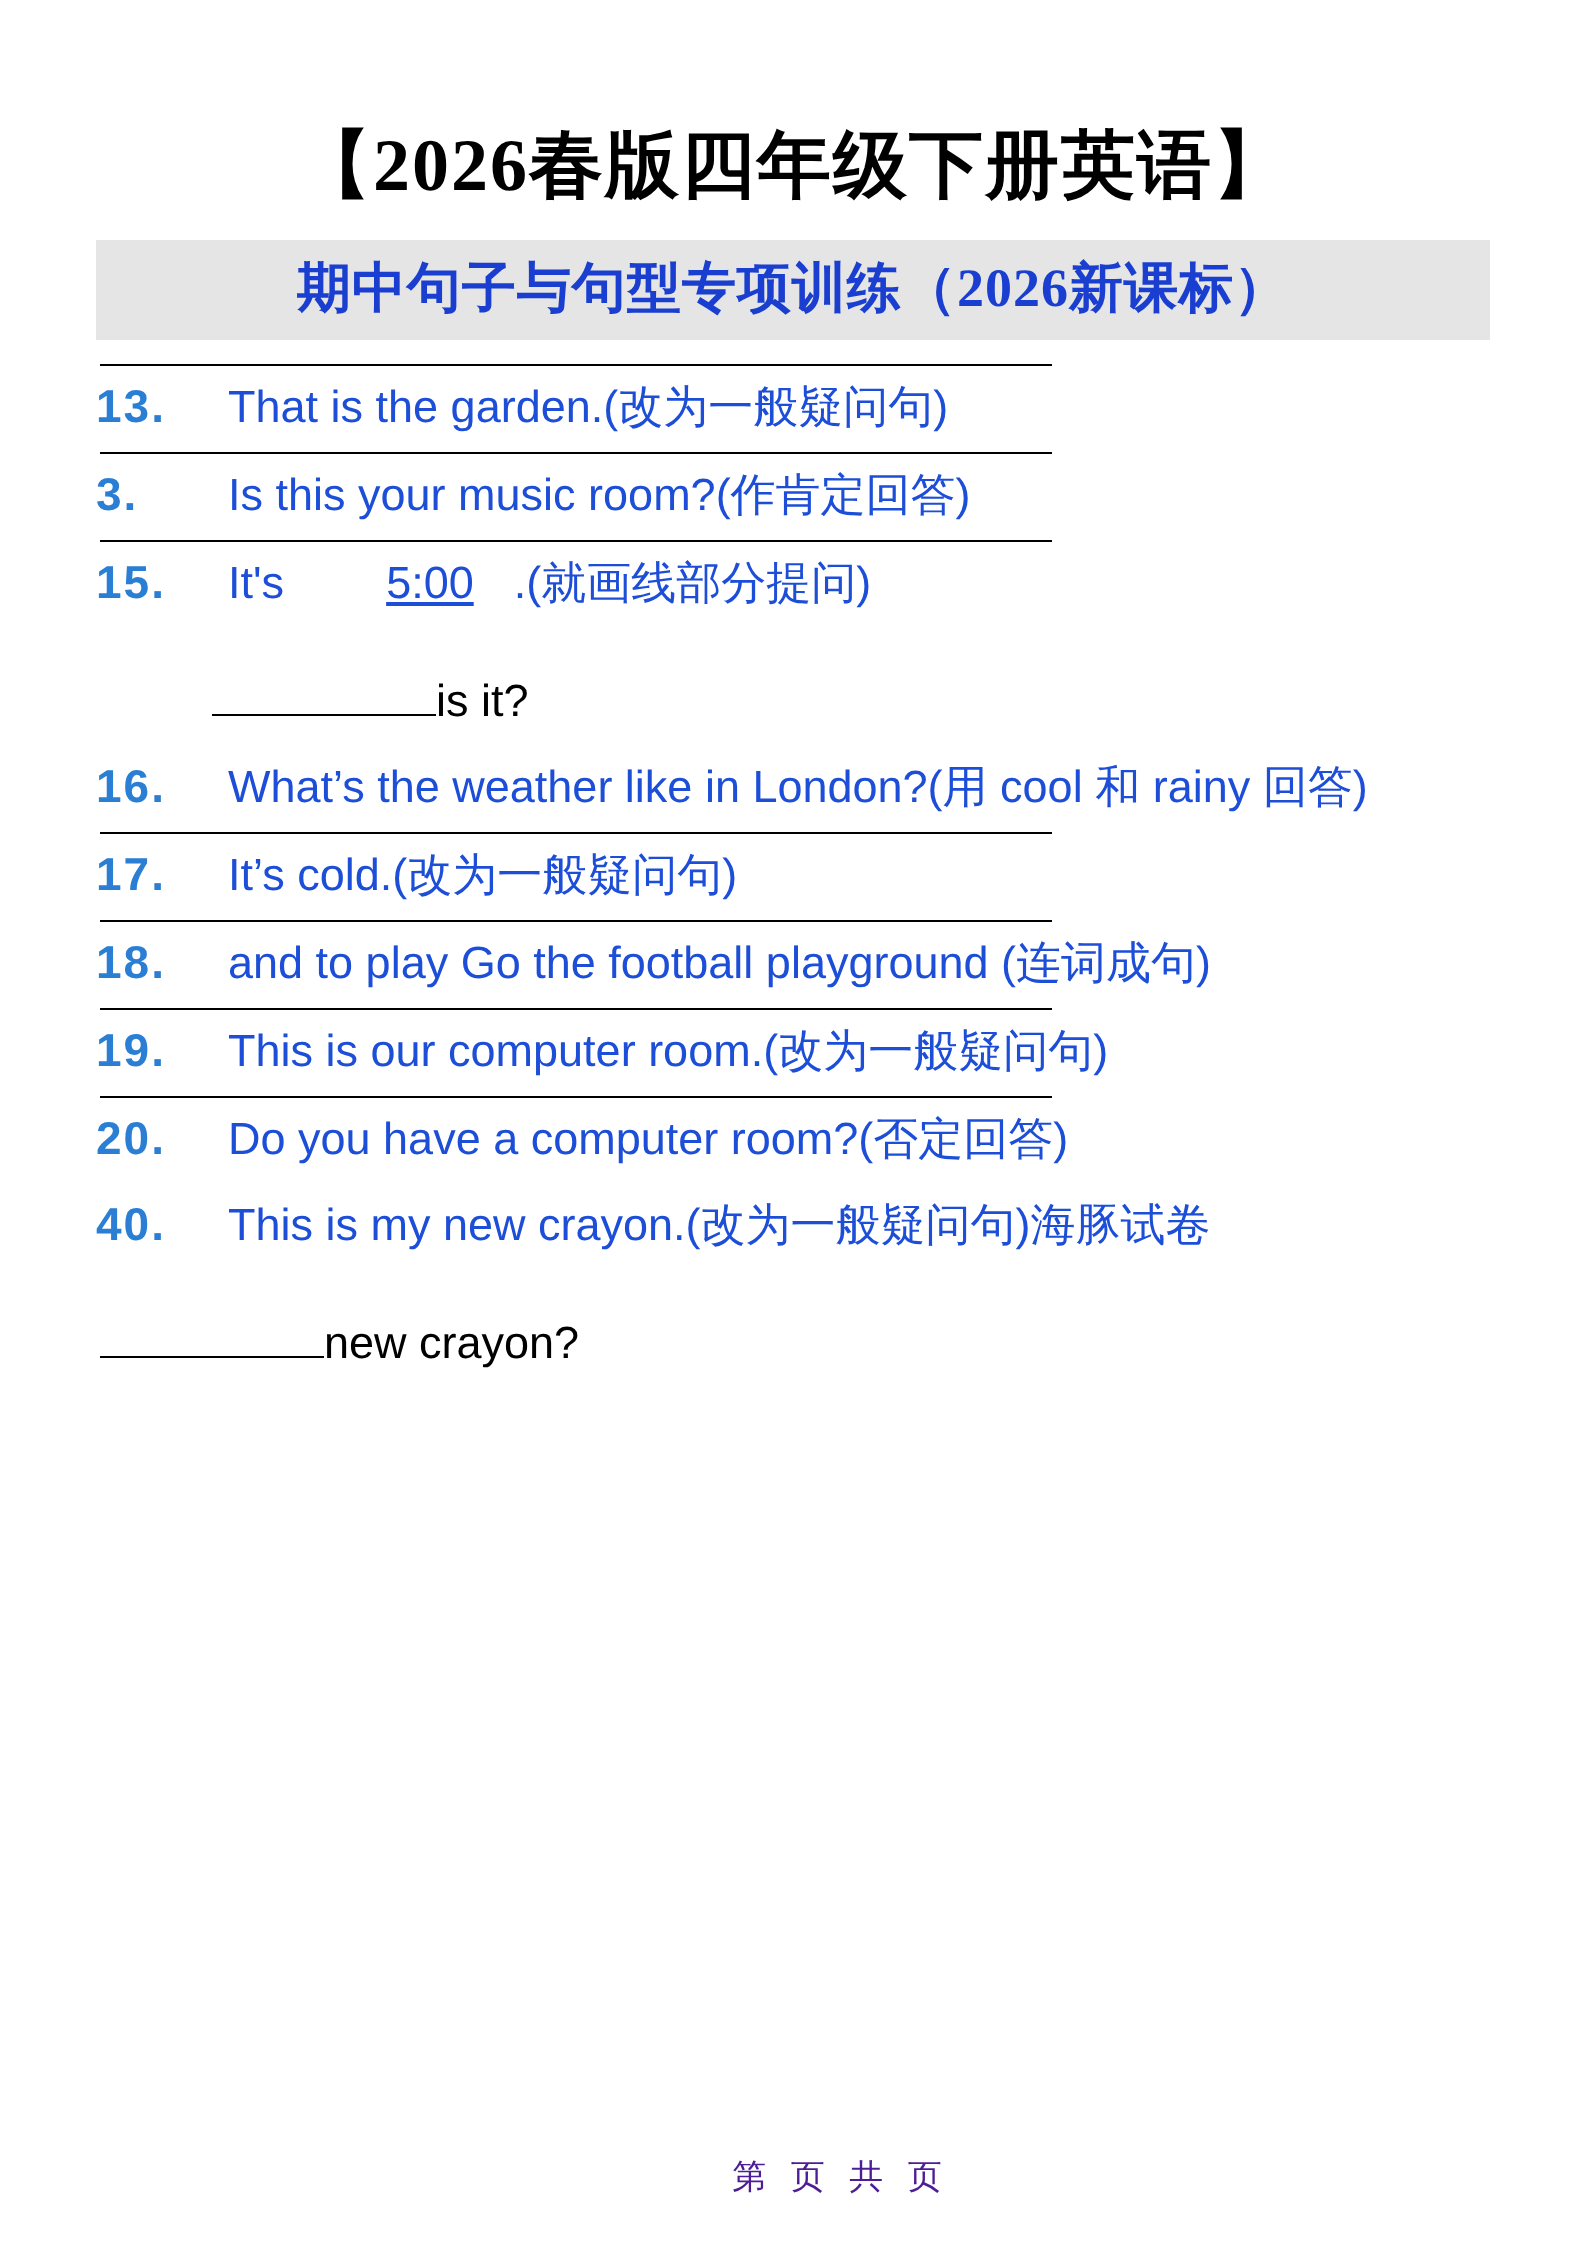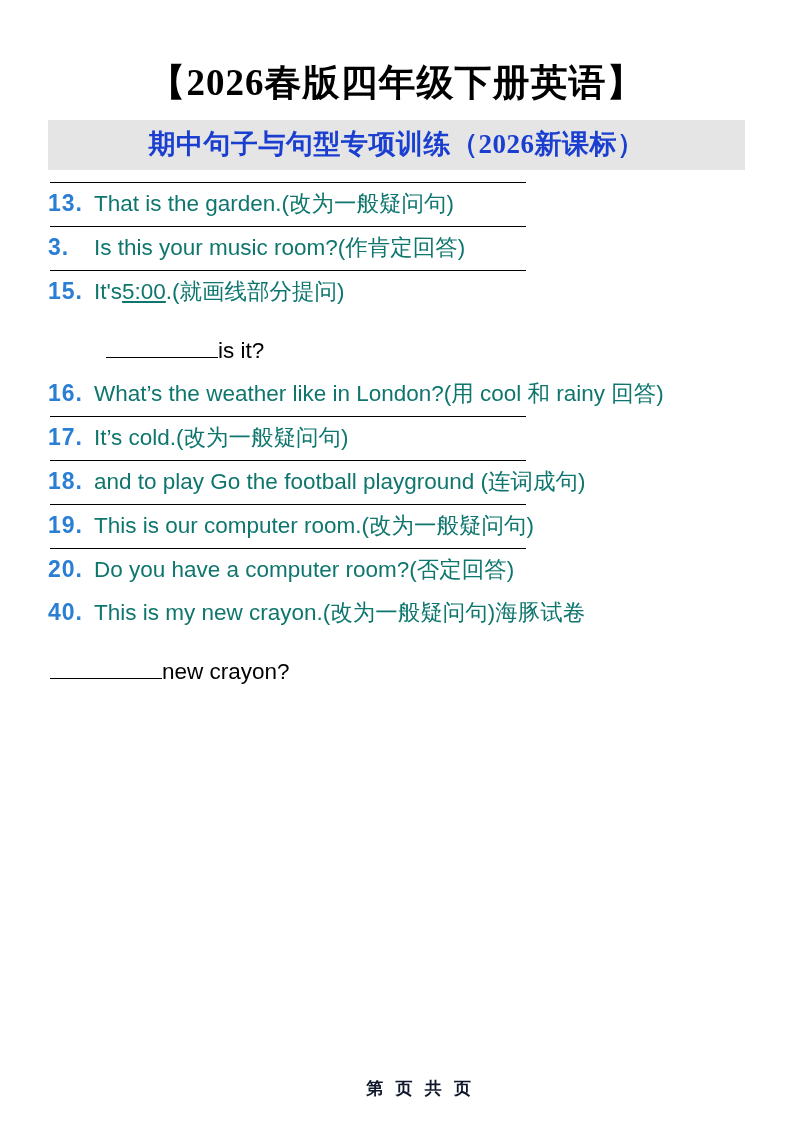--- a/index.html
+++ b/index.html
@@ -59,35 +59,37 @@
     width: 476px;
     margin: 0 0 0 2px;
     height: 0;
   }
   .qline {
     font-size: 22.5px;
     line-height: 41px;
     white-space: nowrap;
     display: flex;
     align-items: center;
+    gap: 20px;
   }
   .qnum {
     color: #2a7fd4;
     font-weight: bold;
     font-size: 23px;
     min-width: 46px;
     display: inline-block;
     letter-spacing: 1px;
   }
   .qtext {
-    color: #0f766e;
+    color: #1d4ed8;
   }
   .uline {
     text-decoration: underline;
     text-underline-offset: 2px;
+    margin-left: 31px;
   }
   .answer-line {
     font-size: 22.5px;
     line-height: 40px;
     white-space: nowrap;
     padding-left: 2px;
     margin-top: 19px;
   }
   .blank-long {
     display: inline-block;
@@ -105,23 +107,23 @@
     display: inline-block;
     width: 56px;
   }
   .footer {
     position: absolute;
     left: 0;
     right: 0;
     bottom: 22px;
     text-align: center;
     font-family: "Liberation Serif", serif;
-    font-weight: bold;
+    font-weight: normal;
     font-size: 17px;
-    color: #0f172a;
+    color: #4c1d95;
     letter-spacing: 4px;
     padding-left: 48px;
   }
 </style>
 </head>
 <body>
 
 <div class="page">
 
   <h1 class="doc-title">【2026春版四年级下册英语】</h1>

